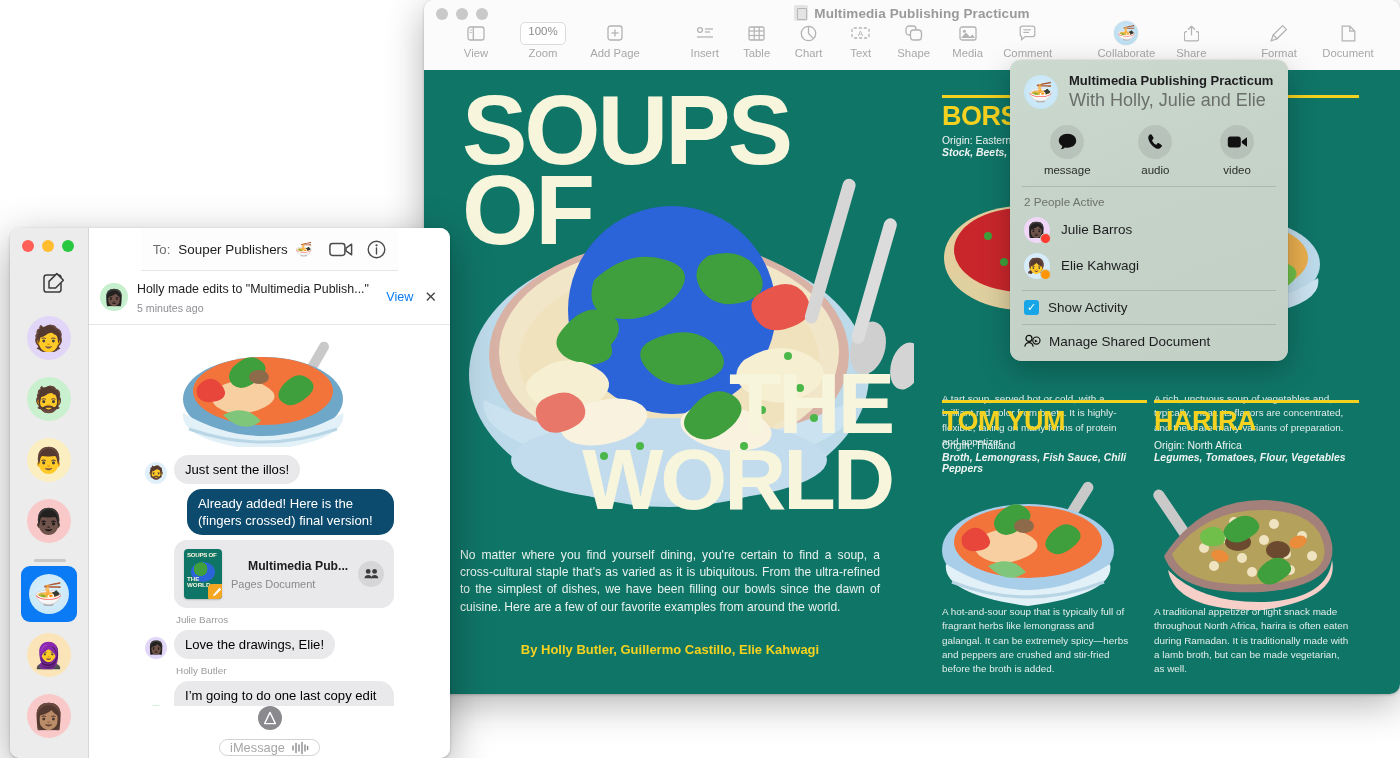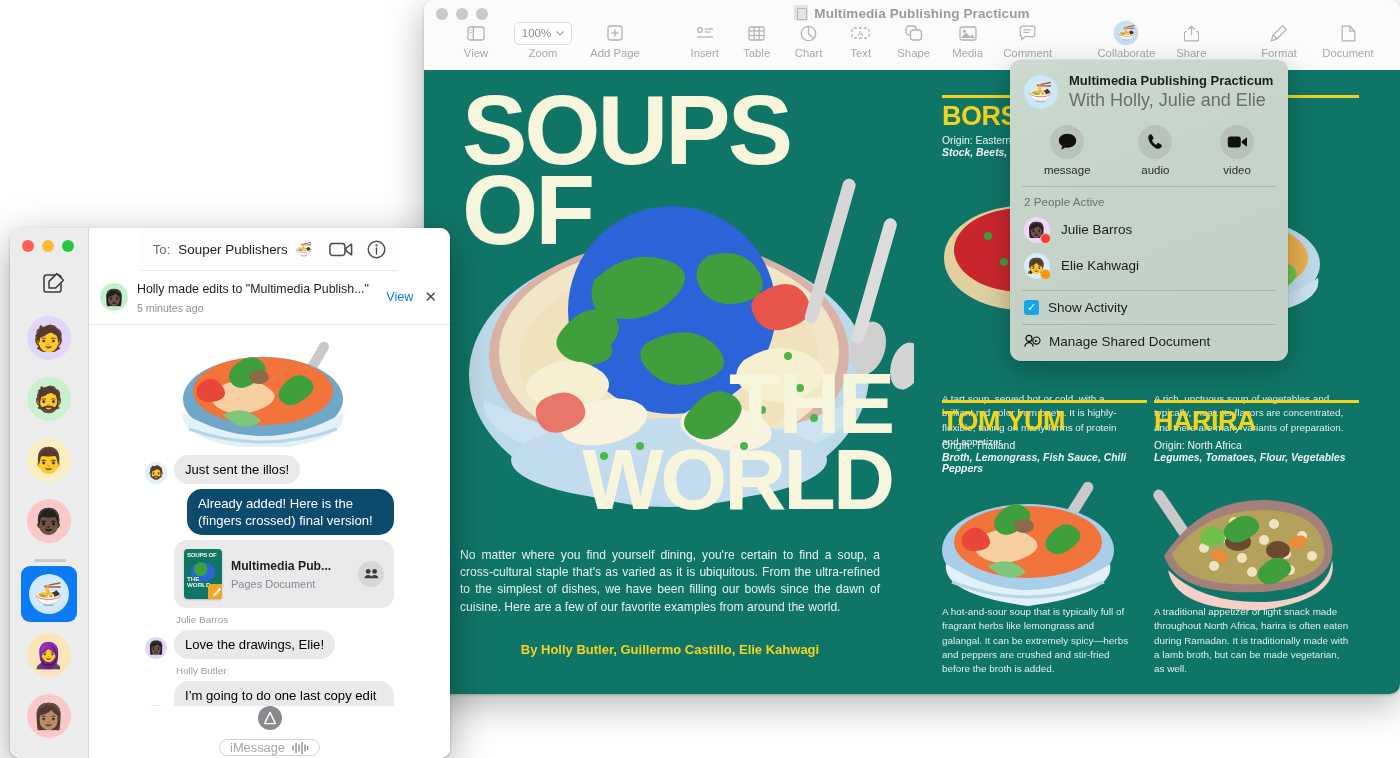--- a/index.html
+++ b/index.html
@@ -25,21 +25,21 @@
 
   #toolbar{position:absolute;top:22px;left:0;right:0;height:46px;
       display:flex;align-items:flex-start;color:#adadad;}
   .tb-item{display:flex;flex-direction:column;align-items:center;
       justify-content:flex-start;gap:3px;width:60px;font-size:11.3px;
       color:#a8a8a8;}
   .tb-ico{height:22px;display:flex;align-items:center;justify-content:center;}
   .tb-gap{flex:1;}
   .zoombox{border:1px solid #dcdcdc;border-radius:5px;padding:2px 7px;
       font-size:11.5px;color:#8c8c8c;display:flex;align-items:center;gap:5px;
-      background:#fff;height:17px;}
+      background:#fff;height:17px;flex-direction:column;}
   .collab-avatar{width:24px;height:24px;border-radius:50%;
       background:radial-gradient(circle at 50% 45%,#cfe9f7 0%,#bfe0f2 60%,#a9d4ec 100%);
       display:flex;align-items:center;justify-content:center;font-size:15px;
       box-shadow:0 0 0 1px rgba(0,0,0,.04);}
 
   
   #poster{position:absolute;top:70px;left:0;width:976px;height:624px;
       background:#0f7567;overflow:hidden;}
   #poster-title{position:absolute;left:38px;top:20px;width:470px;
       color:#f7f5dc;font-weight:bold;line-height:.82;letter-spacing:-3px;}
@@ -159,21 +159,21 @@
       font-weight:bold;color:#f7f5dc;line-height:1;letter-spacing:-.3px;}
   .att-thumb .bb{position:absolute;left:3px;bottom:10px;font-size:6.2px;
       font-weight:bold;color:#f7f5dc;line-height:1;}
   .att-thumb .globe{position:absolute;left:7px;top:13px;width:24px;height:20px;
       border-radius:50%;background:radial-gradient(circle at 40% 35%,#3f9f3c 0%,#3f9f3c 35%,#2b63d8 36%,#2b63d8 100%);}
   .att-thumb .badge{position:absolute;right:-3px;bottom:-2px;width:17px;height:17px;
       border-radius:4px;background:#f5a623;transform:rotate(0deg);
       display:flex;align-items:center;justify-content:center;}
   .att-txt{flex:1;min-width:0;}
   .att-t1{font-size:12.2px;font-weight:bold;color:#1d1d1f;
-      white-space:nowrap;overflow:hidden;text-overflow:ellipsis;}
+      white-space:nowrap;overflow:hidden;text-overflow:ellipsis;margin-left:17px;}
   .att-t2{font-size:11px;color:#8a8a8e;}
   .att-ppl{width:26px;height:26px;border-radius:50%;background:#d6d6d8;
       display:flex;align-items:center;justify-content:center;flex:none;}
 
   #composer{height:52px;display:flex;align-items:center;gap:9px;
       padding:0 12px;background:#fff;flex-direction:column;}
   .app-btn{width:24px;height:24px;border-radius:50%;background:#8a8a8e;
       display:flex;align-items:center;justify-content:center;color:#fff;
       font-size:13px;flex:none;}
   #imsg-field{flex:1;height:26px;border:1px solid #d2d2d2;border-radius:14px;

